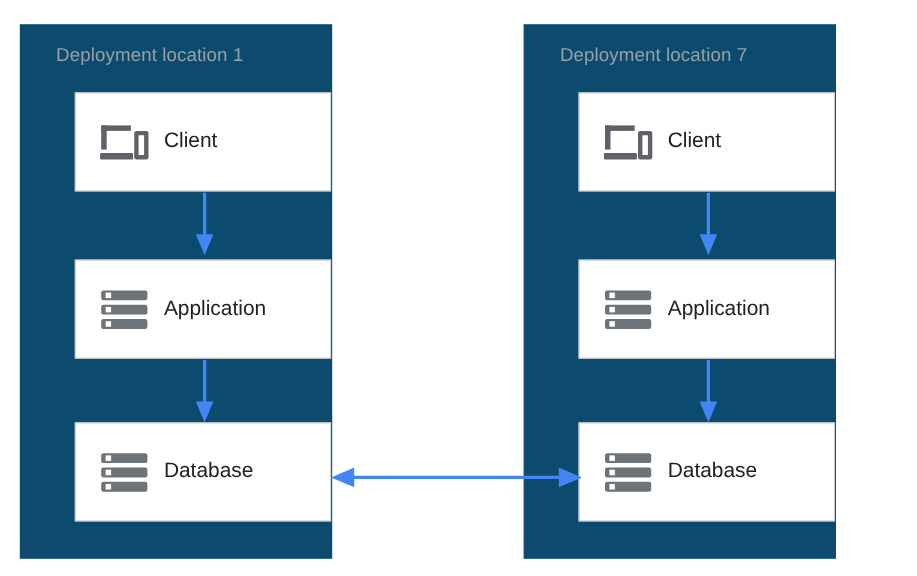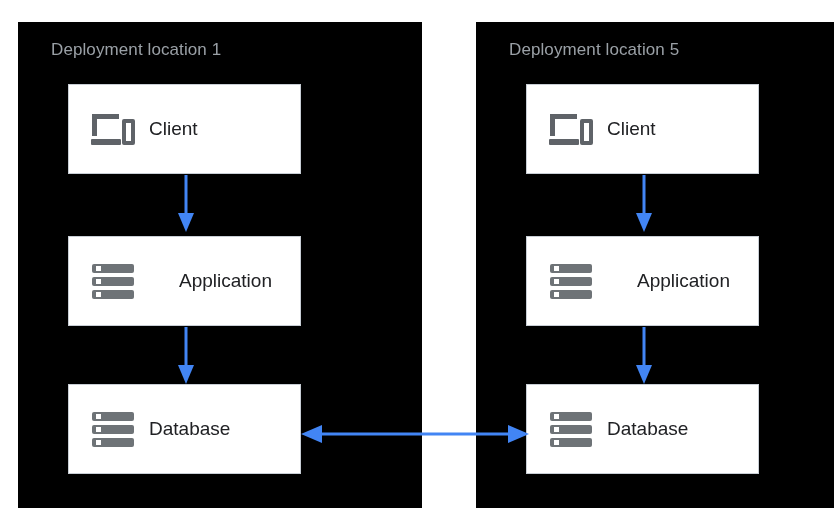--- a/index.html
+++ b/index.html
@@ -6,23 +6,23 @@
   body{
     width:834px;height:524px;
     background:#ffffff;
     font-family:"Liberation Sans", sans-serif;
     overflow:hidden;
   }
   #canvas{position:relative;width:834px;height:524px;}
 
   .panel{
     position:absolute;
-    background:#000000;
+    background:#0c4a6e;
     top:22px;
-    width:404px;
+    width:284px;
     height:486px;
   }
   #panel-1{left:18px;}
   #panel-2{left:476px;}
 
   .panel-title{
     position:absolute;
     left:33px;
     top:18px;
     font-size:17px;
@@ -38,21 +38,21 @@
     height:90px;
     background:#ffffff;
     border:1px solid #c8ced5;
     box-sizing:border-box;
     display:flex;
     align-items:center;
     justify-content:flex-start;
     padding-left:22px;
   }
   .node-client{top:62px;}
-  .node-app{top:214px;gap:30px;}
+  .node-app{top:214px;}
   .node-db{top:362px;}
 
   .node-icon{
     width:44px;height:42px;
     flex:0 0 44px;
     position:relative;
     margin-right:14px;
   }
   .node-label{
     font-size:19px;
@@ -161,21 +161,21 @@
           <div class="srv-bar">
               <span class="srv-led"></span>
             </div>
         </div>
       </div>
       <div class="node-label">Database</div>
     </div>
   </div>
 
   <div class="panel" id="panel-2">
-    <div class="panel-title">Deployment location 5</div>
+    <div class="panel-title">Deployment location 7</div>
 
     <div class="node node-client">
       <div class="node-icon">
         <div class="ic-laptop-screen"></div>
         <div class="ic-laptop-base"></div>
         <div class="ic-phone"></div>
       </div>
       <div class="node-label">Client</div>
     </div>
 

